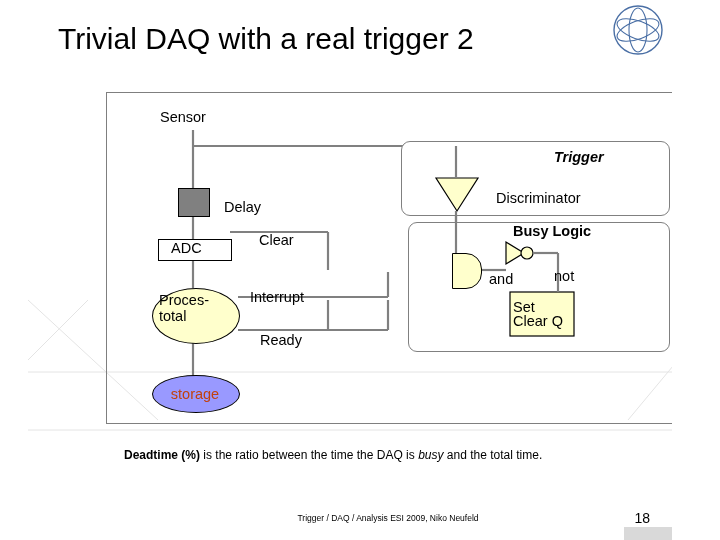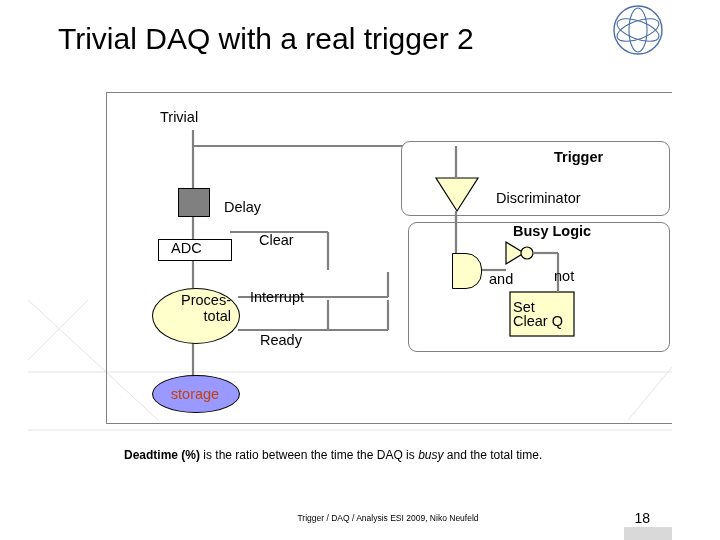--- a/index.html
+++ b/index.html
@@ -116,21 +116,21 @@
     height: 54px;
     background: #ffffcc;
     border: 1px solid #000000;
     border-radius: 50%;
   }
   .proc-text {
     position: absolute;
     left: 131px;
     top: 292px;
     width: 72px;
-    text-align: right;
+    text-align: left;
     font-size: 14.5px;
     line-height: 16px;
     color: #000000;
   }
   .storage {
     position: absolute;
     left: 124px;
     top: 375px;
     width: 86px;
     height: 36px;
@@ -285,27 +285,27 @@
   <div class="adc-text">ADC</div>
   <div class="proc-ellipse"></div>
   <div class="proc-text">
     <span>Proces-</span><br>
     <span>total</span>
   </div>
   <div class="storage"></div>
   <div class="storage-text">storage</div>
   <div class="andgate"></div>
 
-  <div class="lbl" style="left:132px; top:109px;">Trivial</div>
+  <div class="lbl" style="left:132px; top:109px;">Sensor</div>
   <div class="lbl" style="left:196px; top:199px;">Delay</div>
   <div class="lbl" style="left:231px; top:232px;">Clear</div>
   <div class="lbl" style="left:222px; top:289px;">Interrupt</div>
   <div class="lbl" style="left:232px; top:332px;">Ready</div>
 
-  <div class="lbl lbl-bold" style="left:526px; top:149px;">Trigger</div>
+  <div class="lbl lbl-bold" style="left:526px; top:149px;font-style:italic;">Trigger</div>
   <div class="lbl" style="left:468px; top:190px;">Discriminator</div>
   <div class="lbl lbl-bold" style="left:485px; top:223px;">Busy Logic</div>
   <div class="lbl" style="left:461px; top:271px;">and</div>
   <div class="lbl" style="left:526px; top:268px;">not</div>
   <div class="lbl" style="left:485px; top:299px;">Set</div>
   <div class="lbl" style="left:485px; top:313px;">Clear Q</div>
 
   <div class="deadtime">
     <b>Deadtime (%)</b><span> is the ratio between the time the DAQ is </span><i>busy</i><span> and the total time.</span>
   </div>

